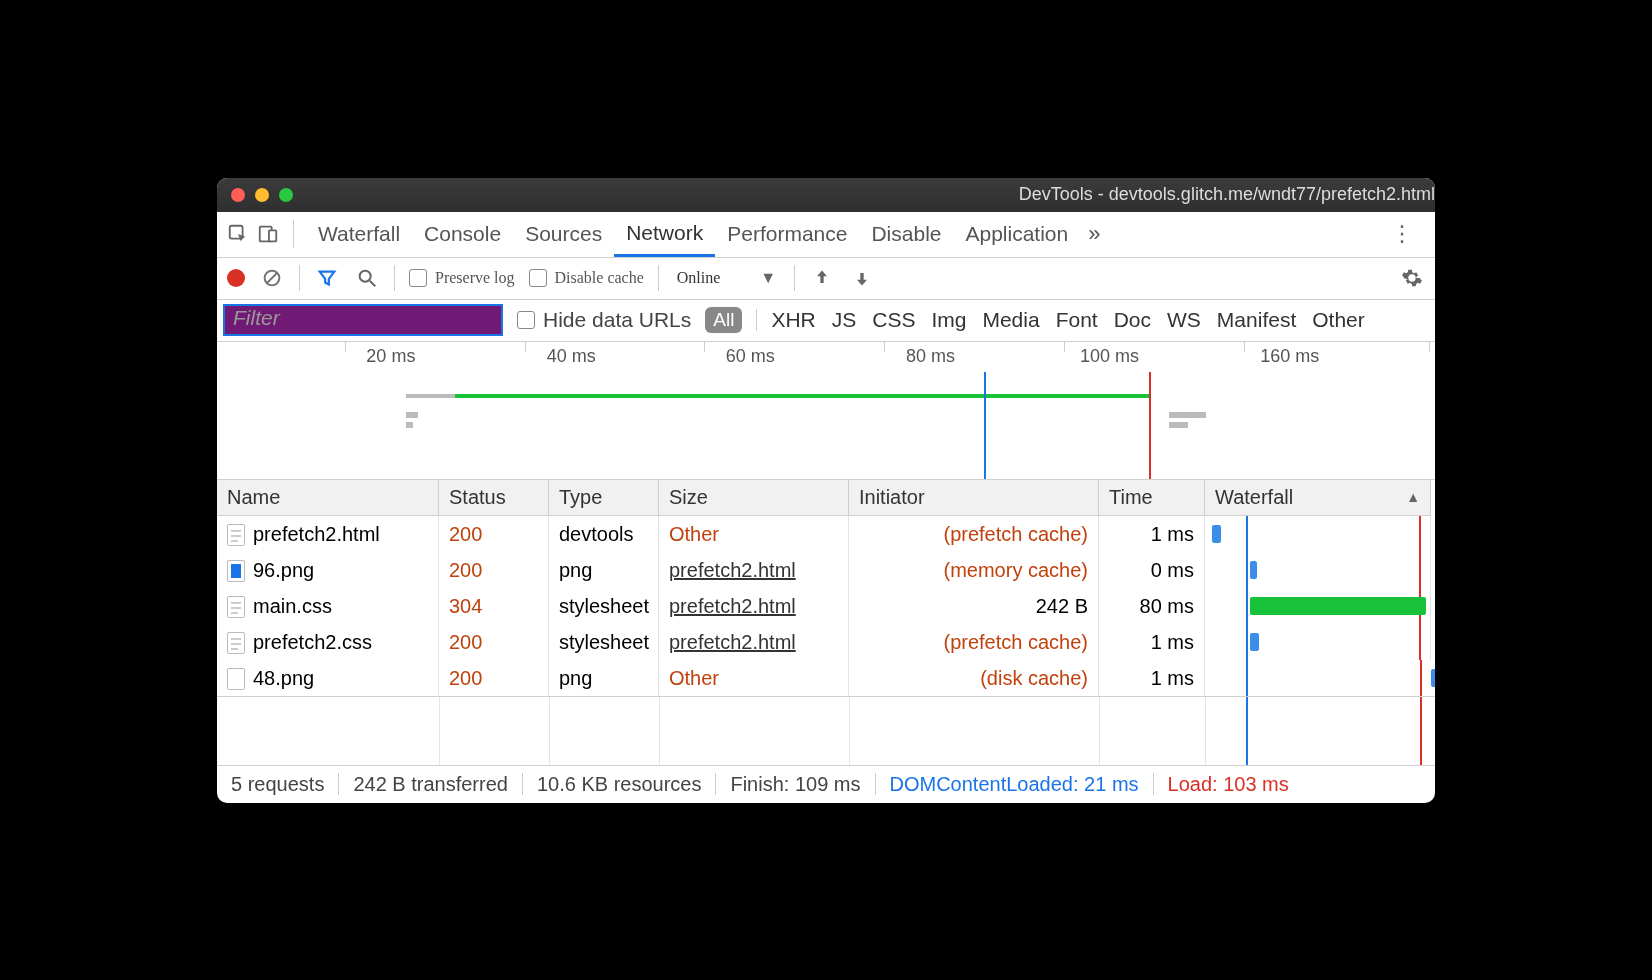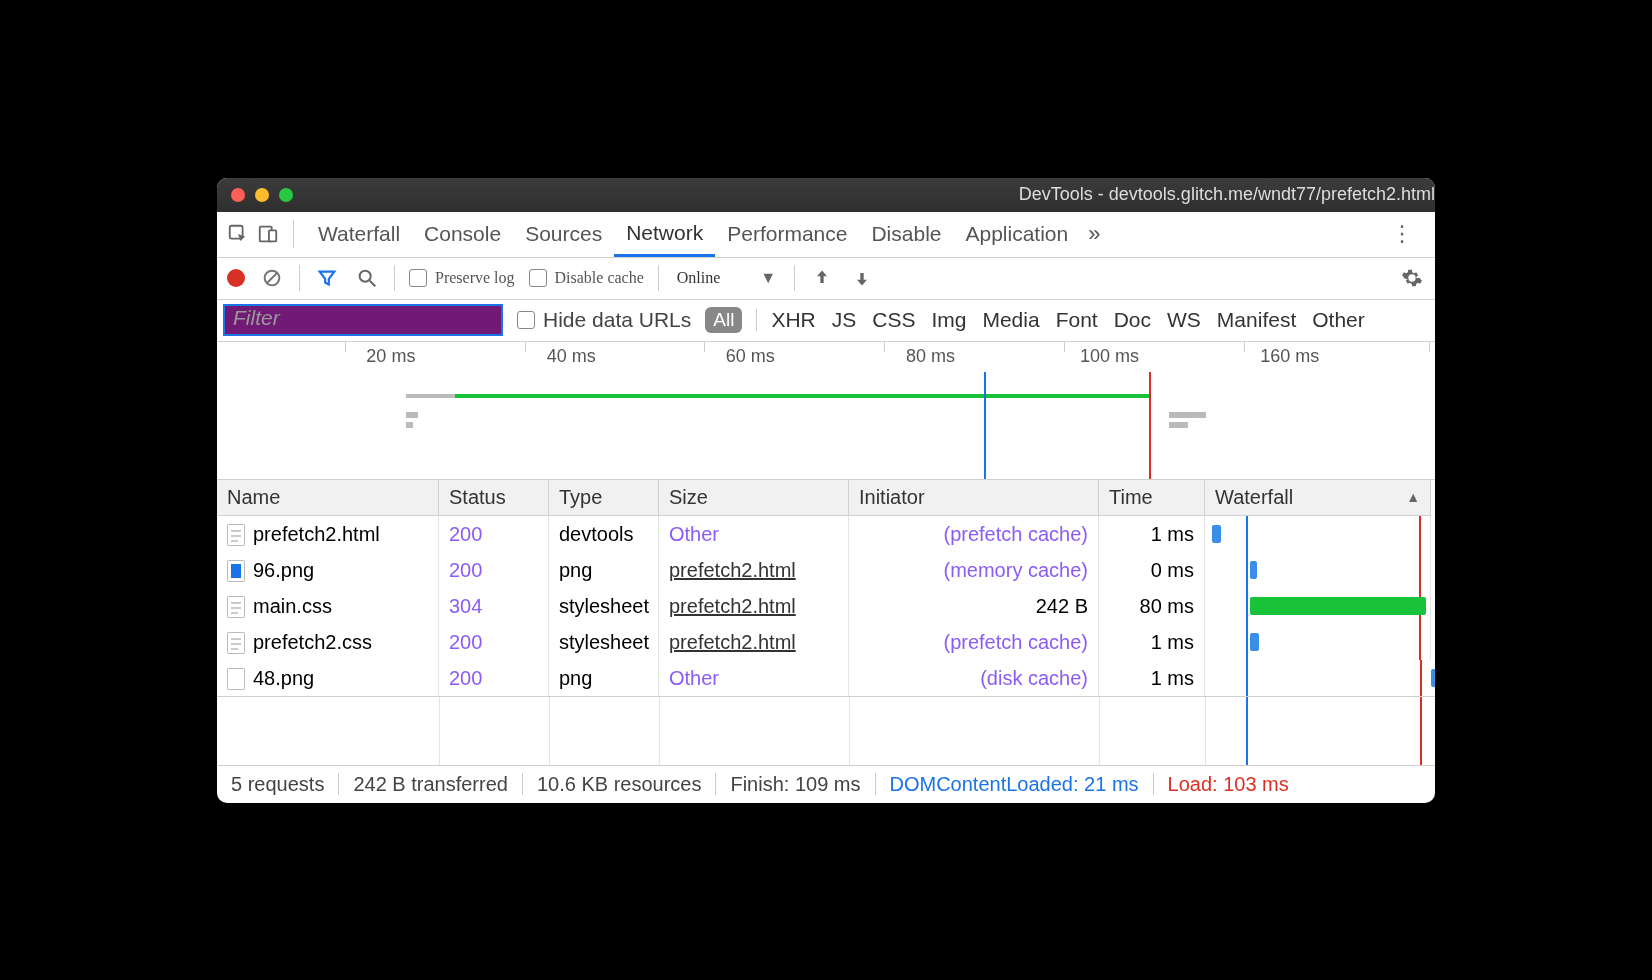--- a/index.html
+++ b/index.html
@@ -89,21 +89,21 @@
     display:grid;
     grid-template-columns: 222px 110px 110px 190px 250px 106px 226px;
     font-size:20px;
     border-bottom:1px solid #d0d0d0;
   }
   .gh { background:#f1f1f1; border-right:1px solid #d0d0d0; border-bottom:1px solid #d0d0d0; padding:6px 10px; color:#333; position:relative;}
   .gh:last-child { border-right:none; }
   .sort-tri { position:absolute; right:10px; top:50%; transform:translateY(-50%); color:#666; font-size:14px;}
   .cell { border-right:1px solid #e4e4e4; padding:6px 10px; display:flex; align-items:flex-end; gap:8px; min-height:36px; }
   .cell:last-child { border-right:none; }
-  .muted { color:#8b5cf6; }
+  .muted { color:#c2410c; }
   .link { text-decoration: underline; color:#333; cursor:pointer;}
   .right { justify-content:flex-end; }
   .file-ico {
     width:18px; height:22px; border:1px solid #bbb; border-radius:2px; background:#fff; position:relative; flex-shrink:0;
   }
   .file-ico .inner-blue { position:absolute; inset:3px; background:#1a73e8; }
   .file-ico .lines::before,
   .file-ico .lines::after { content:""; position:absolute; left:3px; right:3px; height:2px; background:#ccc; }
   .file-ico .lines::before { top:5px; }
   .file-ico .lines::after  { top:10px; }

